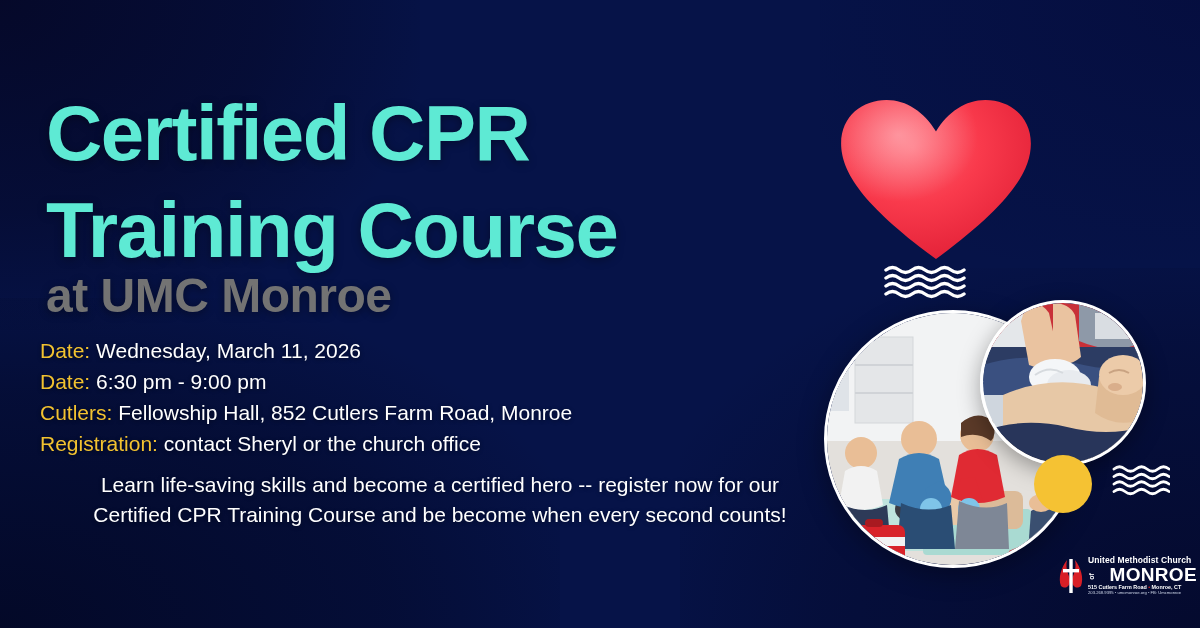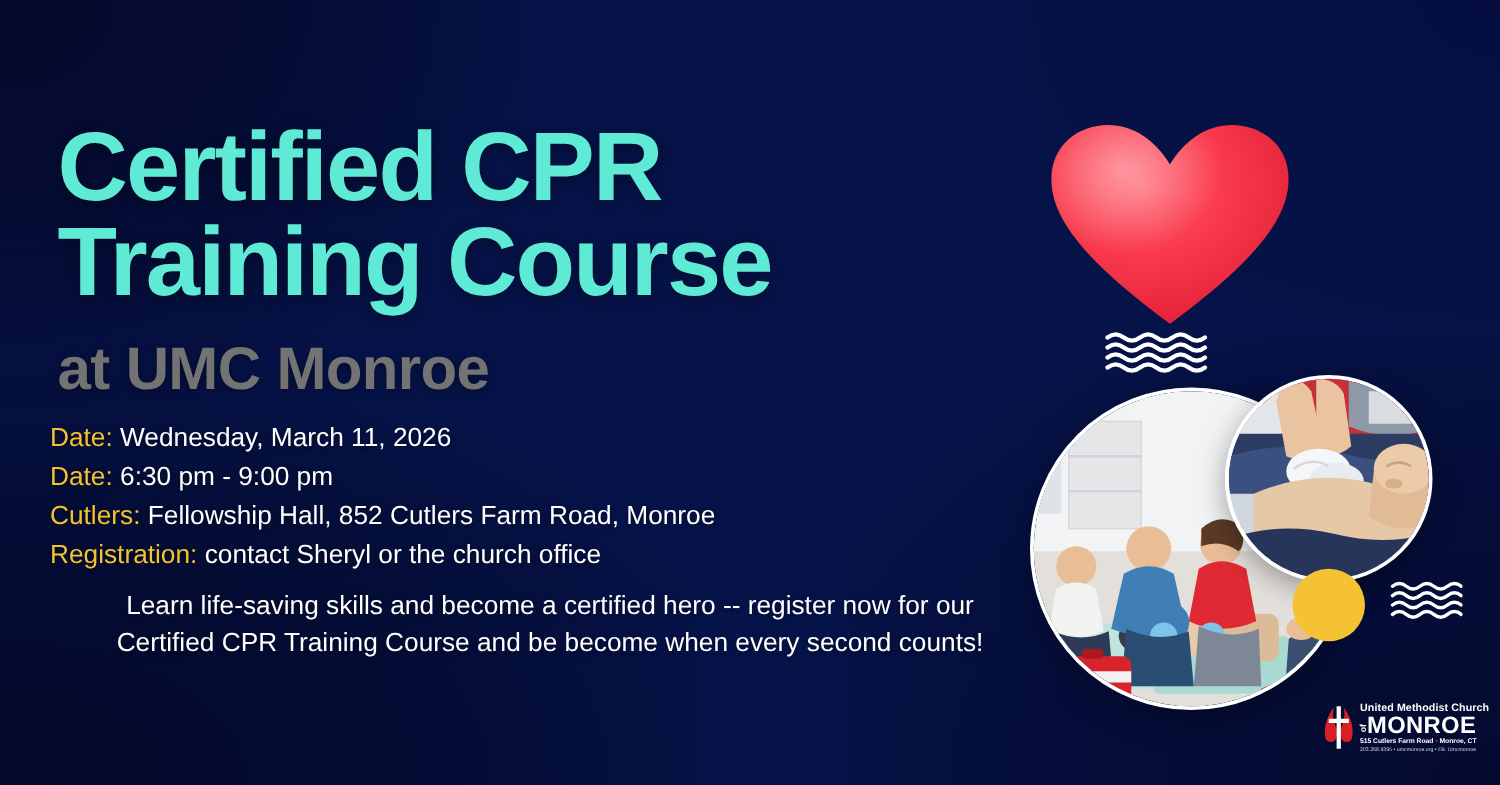--- a/index.html
+++ b/index.html
@@ -46,21 +46,21 @@
     left: 46px;
     top: 96px;
     width: 760px;
     color: #5eead4;
     font-size: 78px;
     line-height: .97;
     font-weight: 800;
     letter-spacing: -1.5px;
     text-shadow: 0 2px 10px rgba(0,0,0,.35);
   }
-  .headline .l2 { display: block; }
+  .headline .l2 { display: block; margin-top: 21px; }
   .subhead {
     position: absolute;
     left: 46px;
     top: 268px;
     color: #737373;
     font-size: 48px;
     font-weight: 800;
     letter-spacing: -.5px;
     text-shadow: 0 2px 8px rgba(0,0,0,.4);
   }
@@ -148,34 +148,33 @@
 
   
   .logo {
     position: absolute;
     left: 1058px;
     top: 556px;
     width: 136px;
     height: 52px;
     z-index: 5;
     display: flex;
-    align-items: center;
     gap: 4px;
   }
   .logo-emblem { width: 26px; height: 40px; flex: 0 0 26px; }
   .logo-emblem svg { width: 100%; height: 100%; display: block; }
   .logo-text { display: flex; flex-direction: column; line-height: 1; }
   .logo-l1 {
     color: #ffffff;
     font-size: 8.5px;
     font-weight: 700;
     letter-spacing: .1px;
     white-space: nowrap;
   }
-  .logo-l2row { display: flex; align-items: flex-end; gap: 2px; }
+  .logo-l2row { display: flex; align-items: flex-end; gap: 18px; }
   .logo-of {
     color: #ffffff;
     font-size: 7px;
     font-weight: 700;
     transform: rotate(-90deg);
     transform-origin: center;
     margin-bottom: 4px;
     margin-right: -3px;
   }
   .logo-monroe {

